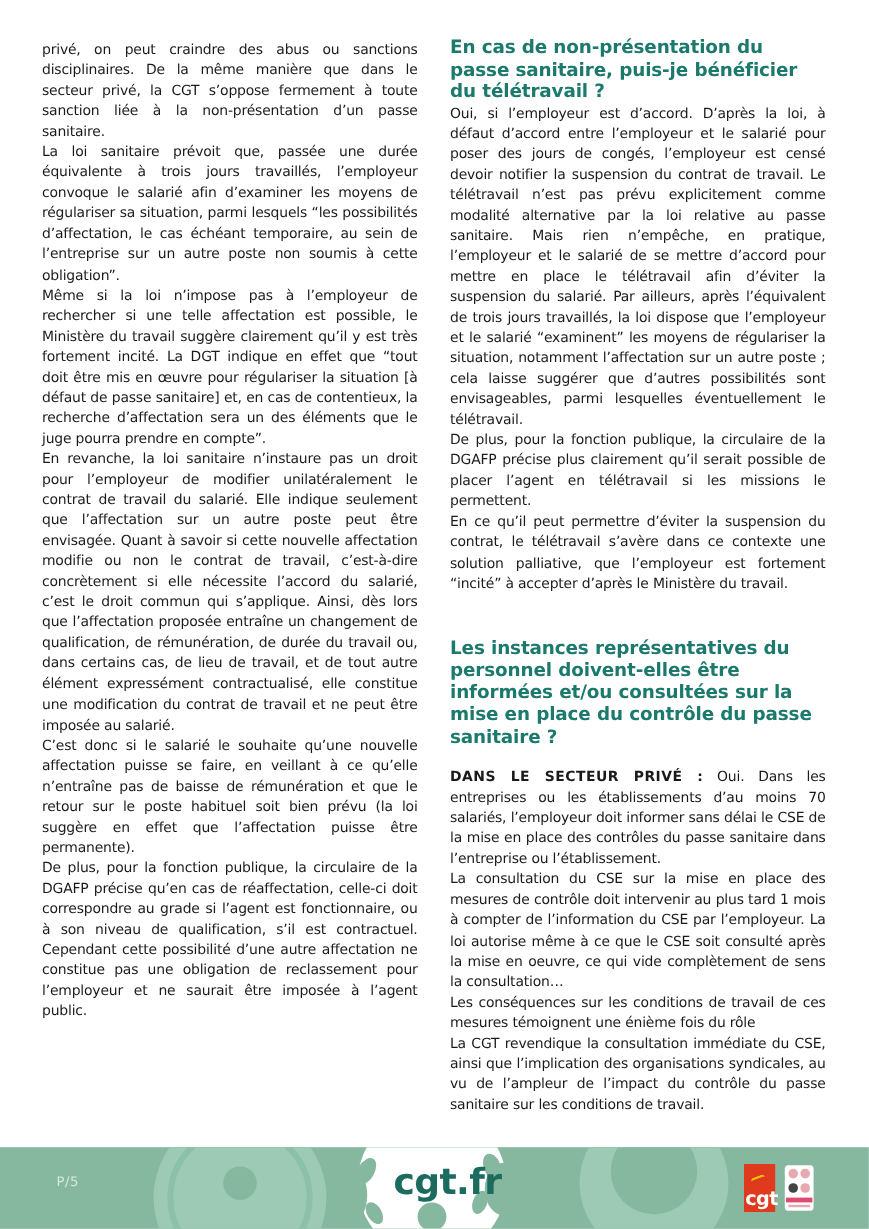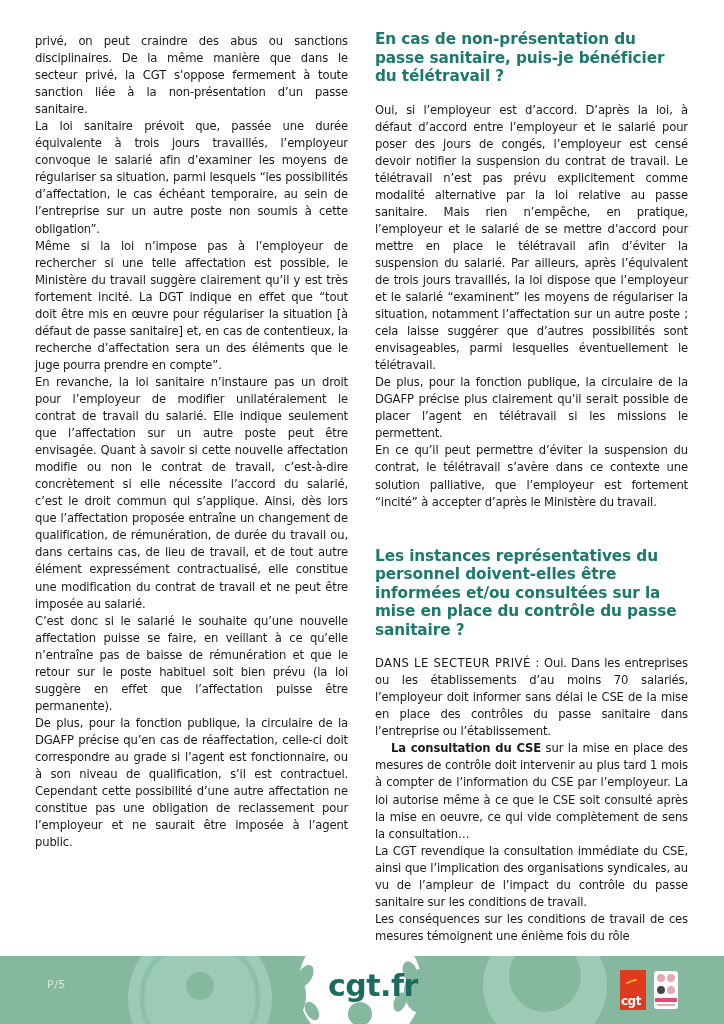--- a/index.html
+++ b/index.html
@@ -2,30 +2,30 @@
 <html><head>
   <meta charset="utf-8">
   <style>
     html, body { margin: 0; padding: 0; background: #ffffff; }
     body { width: 724px; height: 1024px; position: relative; overflow: hidden; font-family: "DejaVu Sans", sans-serif; color: #1a1a1a; }
     .col { position: absolute; top: 33px; font-size: 11.6px; line-height: 17.05px; text-align: justify; letter-spacing: -0.15px; }
     .col-left { left: 35px; width: 313px; }
     .col-right { left: 375px; width: 313px; top: 30px; }
     .col p { margin: 0; }
     h2 { margin: 0; color: #1b7a6b; font-weight: bold; font-size: 15.3px; line-height: 18.5px; letter-spacing: -0.1px; text-align: left; }
-    .h-first { margin-bottom: 16px; }
+    .h-first { }
     .h-second { margin-top: 36px; margin-bottom: 16px; }
-    .lead { font-weight: normal; letter-spacing: 0.4px; }
-    .strong { font-weight: bold; margin-left: 16px; }
+    .lead { font-weight: bold; letter-spacing: 0.4px; }
+    .strong { font-weight: normal; }
     .footer { position: absolute; left: 0; top: 956px; width: 724px; height: 68px; background: #86b8a0; overflow: hidden; text-align: center; }
     .footer svg { position: absolute; left: 0; top: 0; }
     .page-num { position: absolute; left: 47px; top: 22px; font-size: 11px; color: #d4e8dd; letter-spacing: 0.5px; }
     .site { position: absolute; left: 328px; top: 12px; font-size: 30px; font-weight: bold; color: #1b6b5e; letter-spacing: -0.5px; }
     .logo-cgt { position: absolute; left: 620px; top: 14px; width: 26px; height: 40px; background: #e03a1e; }
-    .logo-cgt .txt { position: absolute; left: 1px; bottom: 2px; font-size: 12px; font-weight: bold; color: #fff; letter-spacing: -0.5px; }
+    .logo-cgt .txt { position: absolute; left: 1px; bottom: 2px; font-size: 16px; font-weight: bold; color: #fff; letter-spacing: -0.5px; }
     .logo-cgt .bird { position: absolute; left: 6px; top: 10px; width: 12px; height: 4px; border-top: 2px solid #f6c200; transform: rotate(-20deg); border-radius: 4px; }
     .logo-synd { position: absolute; left: 654px; top: 15px; width: 24px; height: 38px; background: #ffffff; border-radius: 3px; }
     .logo-synd .face { position: absolute; width: 8px; height: 8px; border-radius: 50%; background: #e8a8b0; }
     .logo-synd .label { position: absolute; left: 1px; top: 27px; width: 22px; height: 4px; background: #e04a70; }
     .logo-synd .sub { position: absolute; left: 3px; top: 33px; width: 18px; height: 2px; background: #e8a8b0; }
   </style>
 </head>
 <body>
 
 <div class="col col-left">
@@ -39,22 +39,22 @@
 
 <div class="col col-right">
   <h2 class="h-first">En cas de non-présentation du passe sanitaire, puis-je bénéficier du télétravail ?</h2>
   <p>Oui, si l’employeur est d’accord. D’après la loi, à défaut d’accord entre l’employeur et le salarié pour poser des jours de congés, l’employeur est censé devoir notifier la suspension du contrat de travail. Le télétravail n’est pas prévu explicitement comme modalité alternative par la loi relative au passe sanitaire. Mais rien n’empêche, en pratique, l’employeur et le salarié de se mettre d’accord pour mettre en place le télétravail afin d’éviter la suspension du salarié. Par ailleurs, après l’équivalent de trois jours travaillés, la loi dispose que l’employeur et le salarié “examinent” les moyens de régulariser la situation, notamment l’affectation sur un autre poste ; cela laisse suggérer que d’autres possibilités sont envisageables, parmi lesquelles éventuellement le télétravail.</p>
   <p>De plus, pour la fonction publique, la circulaire de la DGAFP précise plus clairement qu’il serait possible de placer l’agent en télétravail si les missions le permettent.</p>
   <p>En ce qu’il peut permettre d’éviter la suspension du contrat, le télétravail s’avère dans ce contexte une solution palliative, que l’employeur est fortement “incité” à accepter d’après le Ministère du travail.</p>
 
   <h2 class="h-second">Les instances représentatives du personnel doivent-elles être informées et/ou consultées sur la mise en place du contrôle du passe sanitaire ?</h2>
   <p><span class="lead">DANS LE SECTEUR PRIVÉ :</span><span> Oui. Dans les entreprises ou les établissements d’au moins 70 salariés, l’employeur doit informer sans délai le CSE de la mise en place des contrôles du passe sanitaire dans l’entreprise ou l’établissement.</span></p>
   <p><span class="strong">La consultation du CSE</span><span> sur la mise en place des mesures de contrôle doit intervenir au plus tard 1 mois à compter de l’information du CSE par l’employeur. La loi autorise même à ce que le CSE soit consulté après la mise en oeuvre, ce qui vide complètement de sens la consultation…</span></p>
+  <p>Les conséquences sur les conditions de travail de ces mesures témoignent une énième fois du rôle</p>
   <p>La CGT revendique la consultation immédiate du CSE, ainsi que l’implication des organisations syndicales, au vu de l’ampleur de l’impact du contrôle du passe sanitaire sur les conditions de travail.</p>
-  <p>Les conséquences sur les conditions de travail de ces mesures témoignent une énième fois du rôle</p>
 </div>
 
 <div class="footer">
   <svg width="724" height="68" viewBox="0 0 724 68">
     <g>
       <circle cx="200" cy="42" r="72" fill="#9ccab4"></circle>
       <circle cx="200" cy="42" r="58" fill="none" stroke="#8cc0a8" stroke-width="5"></circle>
       <circle cx="200" cy="30" r="14" fill="#86b8a0"></circle>
     </g>
     <g>

